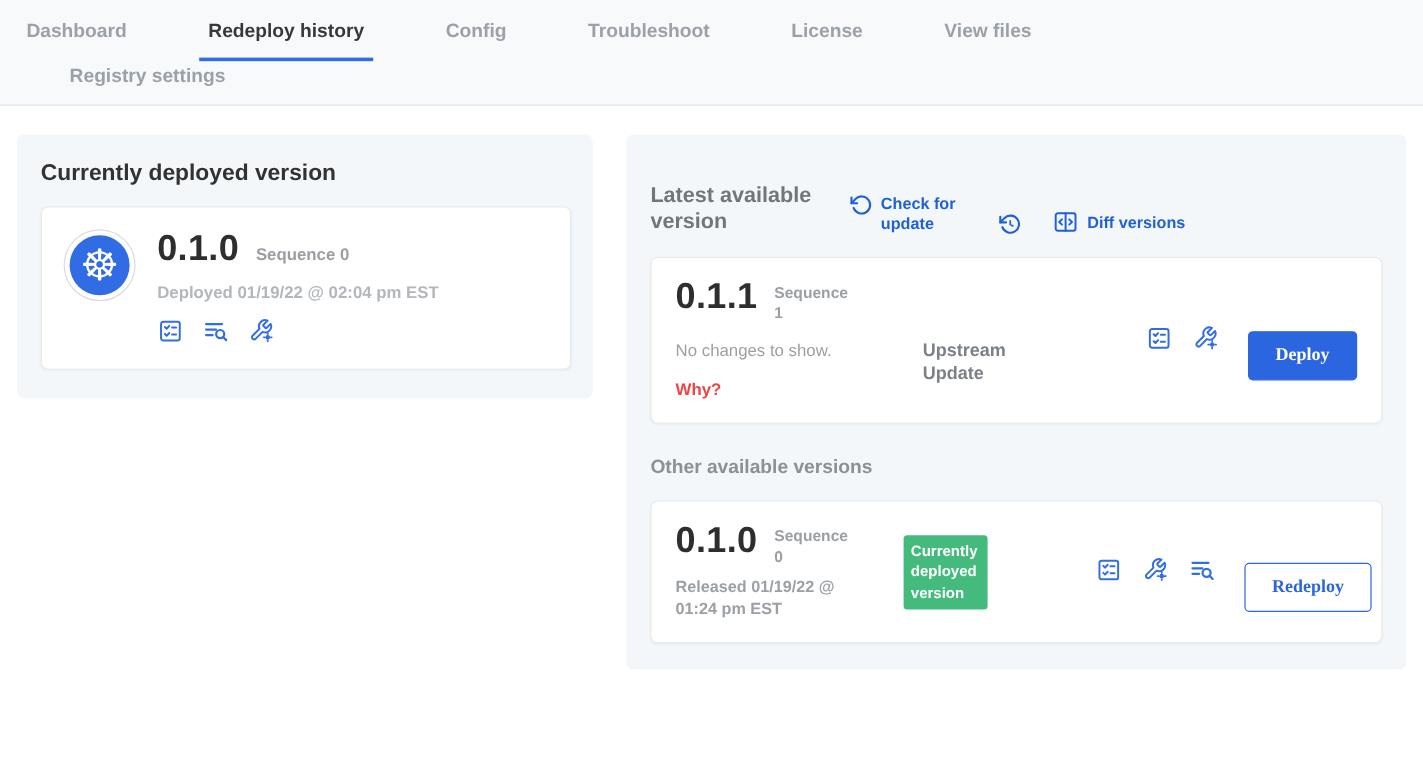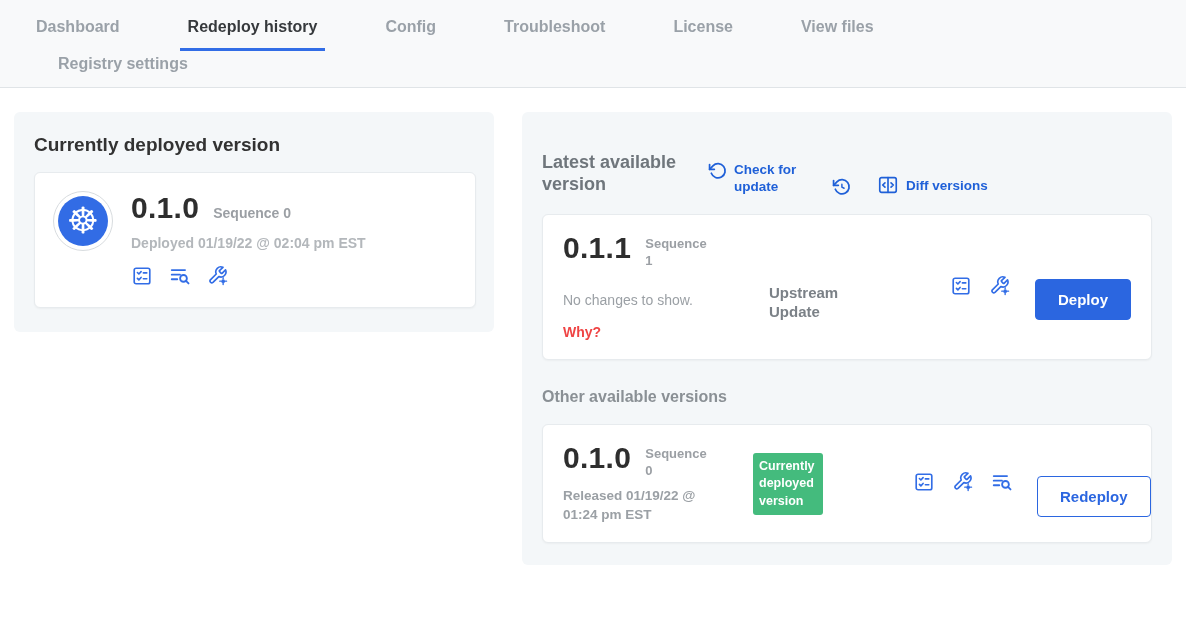--- a/index.html
+++ b/index.html
@@ -8,21 +8,21 @@
     background: #ffffff;
     font-family: "Liberation Sans", "DejaVu Sans", sans-serif;
     color: #323232;
   }
   
   .nav {
     background: #f8f9fa;
     border-bottom: 1px solid #e0e4e7;
     padding-top: 6px;
   }
-  .nav-row { display: flex; padding-left: 28px; }
+  .nav-row { display: flex; padding-left: 14px; }
   .nav-row.row2 { padding-left: 50px; }
   .tab {
     font-size: 16px;
     font-weight: 600;
     color: #9aa1a8;
     padding: 12px 8px 12px;
     margin-right: 52px;
     border-bottom: 3px solid transparent;
     cursor: pointer;
     white-space: nowrap;
@@ -98,21 +98,21 @@
     margin-top: 18px;
     background: #ffffff;
     border: 1px solid #e7ebee;
     border-radius: 6px;
     box-shadow: 0 1px 2px rgba(0,0,0,0.04);
     padding: 16px 20px 18px 20px;
     display: flex;
   }
   .vc-left { width: 190px; flex: 0 0 auto; }
   .released { margin-top: 8px; width: 155px; font-size: 13.5px; font-weight: bold; color: #9ba0a5; line-height: 1.35; }
-  .changes-note { margin-top: 22px; font-size: 14px; color: #9ba0a5; }
+  .changes-note { margin-top: 14px; font-size: 14px; color: #9ba0a5; }
   .why-link { display: inline-block; margin-top: 16px; font-size: 14px; font-weight: bold; color: #ef4444; cursor: pointer; }
   .vc-mid { width: 160px; flex: 0 0 auto; }
   .vc-mid .source { width: 90px; font-size: 15px; font-weight: 600; color: #7b8187; line-height: 1.3; margin-left: 16px; }
   .vc-mid.offset { padding-top: 52px; }
   .badge-green {
     margin-top: 12px;
     width: 70px;
     background: #44bb7d;
     color: #ffffff;
     font-size: 12.5px;
@@ -123,21 +123,21 @@
   }
   .vc-right {
     margin-left: auto;
     align-self: center;
     display: flex; align-items: center; gap: 17px;
   }
   .vc-right .btn { margin-left: 7px; }
   .other-title { margin-top: 28px; font-size: 16px; font-weight: bold; color: #8a9095; }
 
   .btn {
-    font-family: Liberation Sans, sans-serif;
+    font-family: Liberation Serif, serif;
     font-size: 15px; font-weight: bold;
     padding: 11px 22px;
     border-radius: 4px;
     cursor: pointer;
     margin-top: 28px;
   }
   .btn-primary { background: #2b66e0; color: #fff; border: 1px solid #2b66e0; }
   .btn-outline { background: #fff; color: #2b66e0; border: 1px solid #2b66e0; }
 
   .svg-defs { position: absolute; width: 0; height: 0; overflow: hidden; }

